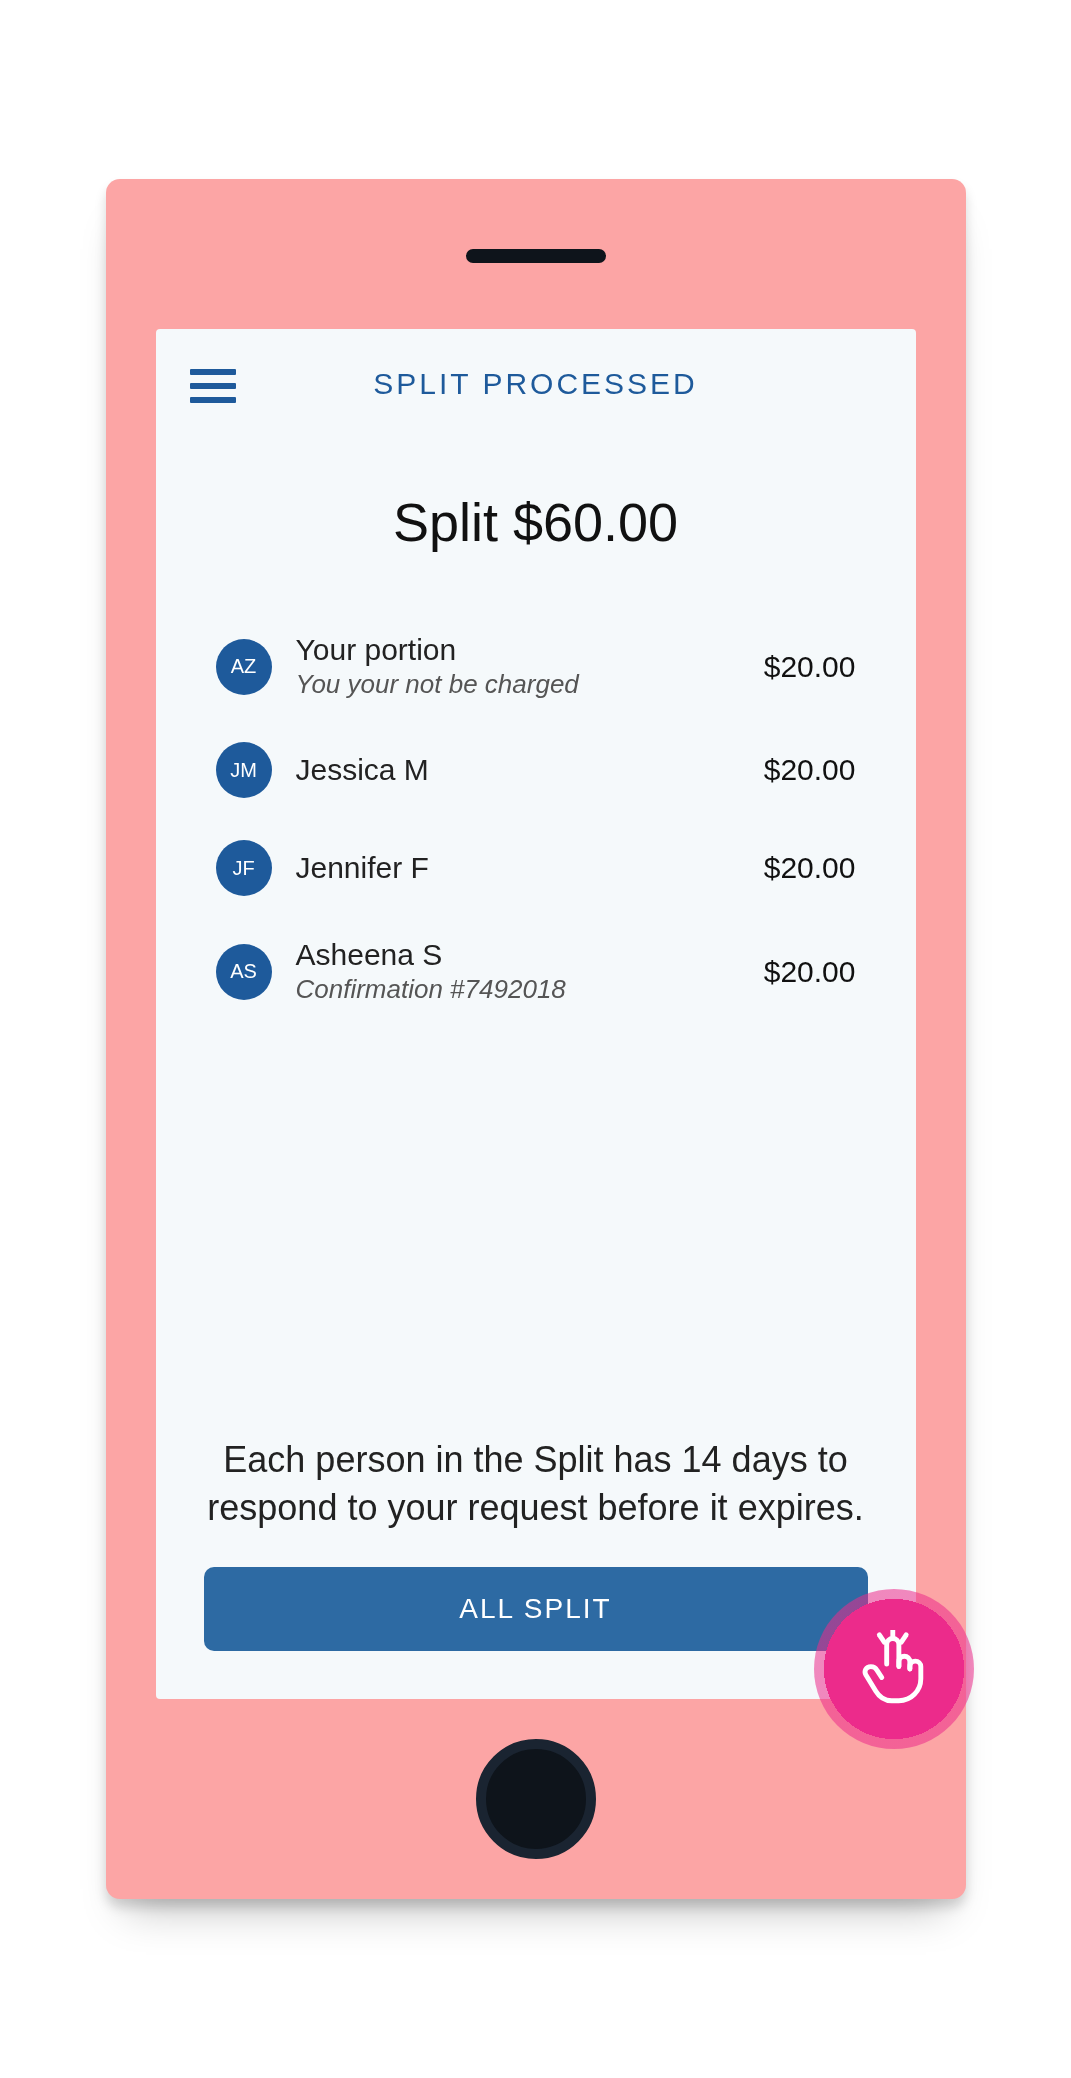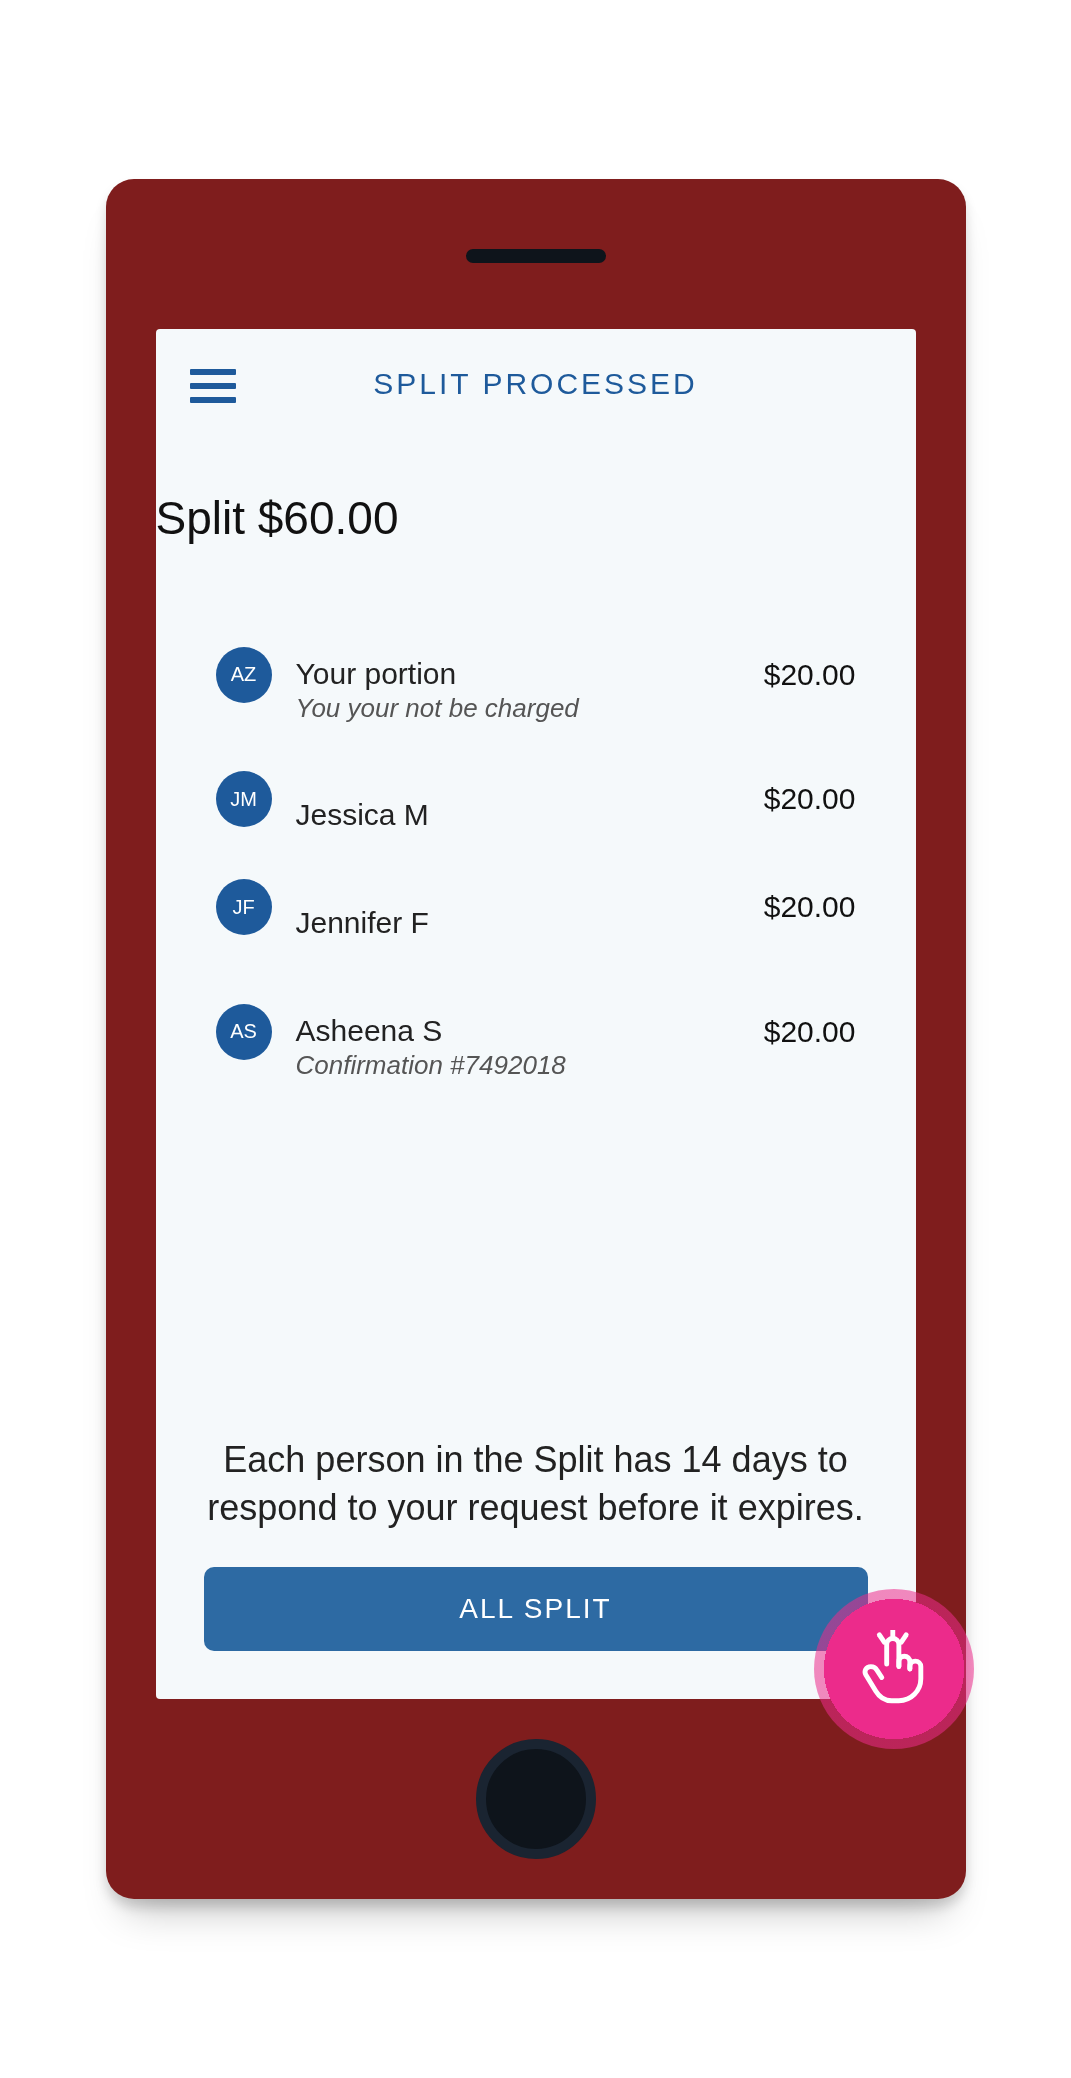--- a/index.html
+++ b/index.html
@@ -15,22 +15,22 @@
     height: 2078px;
     position: relative;
     display: flex;
     align-items: center;
     justify-content: center;
   }
   
   .phone {
     width: 860px;
     height: 1720px;
-    background: #7f1d1d; 
-    border-radius: 28px;
+    background: #fca5a5; 
+    border-radius: 14px;
     position: relative;
     box-shadow: 0 30px 40px -20px rgba(0,0,0,0.25), 0 8px 12px rgba(0,0,0,0.15);
     text-decoration: underline;
   }
   .speaker {
     position: absolute;
     top: 70px;
     left: 50%;
     transform: translateX(-50%);
     width: 140px;
@@ -85,23 +85,23 @@
     border-radius: 1px;
   }
   .hdr-title {
     color: #1e5a9b;
     font-size: 30px;
     letter-spacing: 3px;
     font-weight: 500;
   }
   
   .amount {
-    text-align: left;
+    text-align: center;
     color: #111;
-    font-size: 46px;
+    font-size: 54px;
     margin-top: 70px;
     font-weight: 400;
   }
   
   .list {
     margin-top: 80px;
     padding: 0 60px;
     flex: 1;
   }
   .row {
@@ -122,21 +122,20 @@
     flex: 0 0 56px;
     margin-right: 24px;
   }
   .info {
     flex: 1;
     min-width: 0;
   }
   .name {
     font-size: 30px;
     color: #222;
-    margin-top: 32px;
   }
   .sub {
     font-size: 26px;
     font-style: italic;
     color: #555;
     margin-top: 2px;
   }
   .amt {
     font-size: 30px;
     color: #111;

